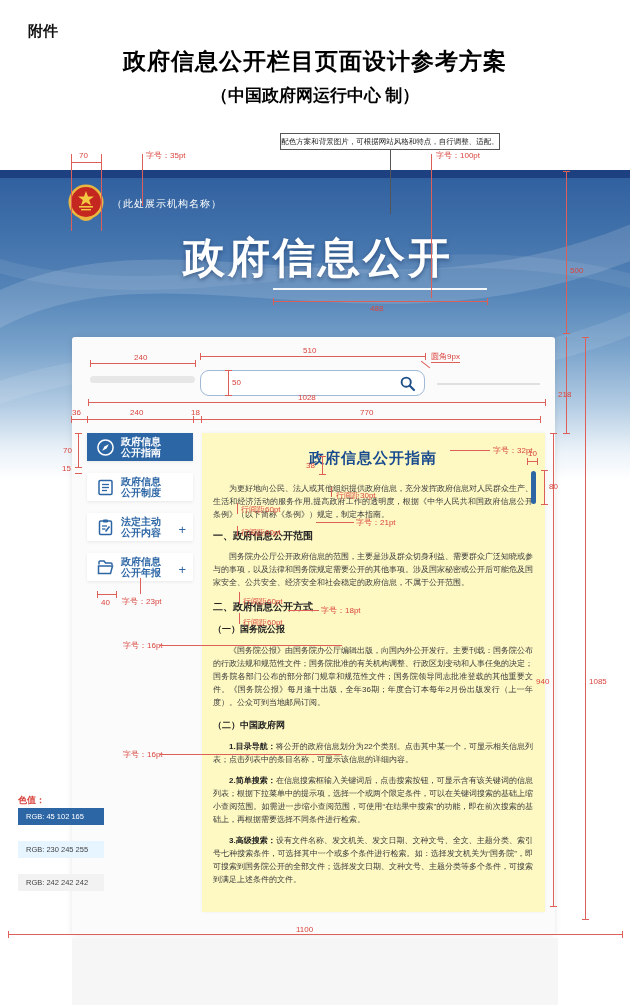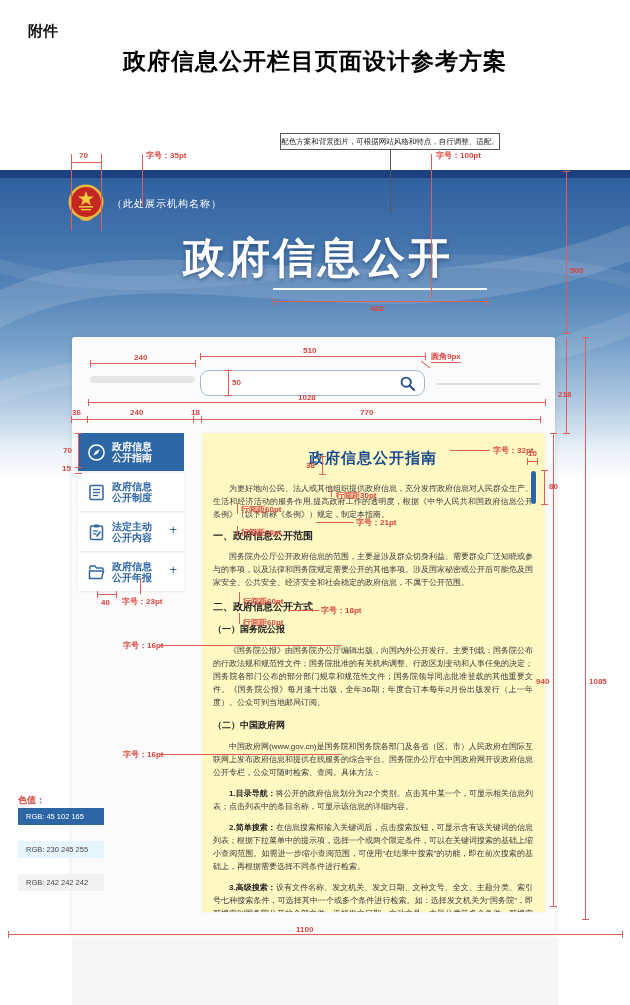--- a/index.html
+++ b/index.html
@@ -26,21 +26,21 @@
   .emblem{position:absolute;left:68px;top:14px;}
   
   .panel{position:absolute;left:72px;top:337px;width:483px;height:598px;background:#fbfbfb;
          border-radius:3px;box-shadow:0 0 6px rgba(0,0,0,.10);}
   .deco-left{position:absolute;left:90px;top:376px;width:105px;height:7px;border-radius:4px;background:#e7e7e7;}
   .deco-right{position:absolute;left:437px;top:383px;width:103px;height:2px;background:#e0e0e0;}
   .searchbox{position:absolute;left:200px;top:370px;width:225px;height:26px;background:#fff;
              border:1.5px solid #9fb9d6;border-radius:9px;box-sizing:border-box;}
   .searchbox svg{position:absolute;right:7px;top:4px;}
   
-  .nav-item{position:absolute;left:78px;width:106px;height:38px;background:#fff;color:#2d66a5;
+  .nav-item{position:absolute;left:87px;width:106px;height:28px;background:#fff;color:#2d66a5;
             display:flex;align-items:center;box-shadow:0 1px 3px rgba(0,0,0,.08);cursor:pointer;}
   .nav-item .ic{margin:0 6px 0 9px;display:flex;}
   .nav-item .txt{font-size:10px;font-weight:bold;line-height:11.5px;}
   .nav-item .plus{position:absolute;right:7px;top:9px;font-size:13px;font-weight:400;color:#2d66a5;}
   .nav-item.active{background:#2d66a5;color:#fff;}
   
   .card{position:absolute;left:202px;top:433px;width:343px;height:479px;background:#fef9c3;
         box-shadow:0 0 3px rgba(0,0,0,.06);box-sizing:border-box;padding:8px 12px 0 11px;overflow:hidden;}
   .card .ctitle{margin:8px 0 0 0;text-align:center;font-size:15px;font-weight:bold;color:#1a4c8f;letter-spacing:1px;}
   .card p{margin:0;font-size:8px;line-height:13px;color:#3a3a3a;text-indent:16px;text-align:justify;}
@@ -50,34 +50,35 @@
   .card .hsub{margin-top:9px;font-size:9px;font-weight:bold;color:#222;}
   .card .hsub.b{margin-top:10px;}
   .card .li{margin-top:8px;} .card .li b{color:#222;}
   .scroll-thumb{position:absolute;left:531px;top:471px;width:5px;height:33px;border-radius:2.5px;background:#2d66a5;z-index:20;}
   
   .cv-label{position:absolute;left:18px;top:794px;color:#d9453f;font-size:9px;font-weight:bold;}
   .swatch{position:absolute;left:18px;width:86px;height:17px;font-size:7.5px;line-height:17px;padding-left:8px;box-sizing:border-box;}
   .footer{position:absolute;left:72px;top:938px;width:486px;height:67px;background:#f6f6f6;}
   
   .ann{position:absolute;inset:0;pointer-events:none;z-index:40;}
-  .rl{position:absolute;color:#d9453f;font-size:8px;line-height:9px;white-space:nowrap;font-weight:bold;}
+  .rl{position:absolute;color:#d9453f;font-size:8px;line-height:9px;white-space:nowrap;}
   .lh{position:absolute;height:1px;background:#dc6058;}
   .lv{position:absolute;width:1px;background:#dc6058;}
   .th{position:absolute;width:7px;height:1px;background:#dc6058;}
   .tv{position:absolute;width:1px;height:7px;background:#dc6058;}
   .diag{position:absolute;width:11px;height:1px;background:#dc6058;transform:rotate(38deg);}
 </style>
 </head>
 <body>
 
 <div class="canvas">
 
   <div class="attach">附件</div>
   <div class="doc-title">政府信息公开栏目页面设计参考方案</div>
+  <div class="doc-sub">（中国政府网运行中心 制）</div>
   <div class="callout">配色方案和背景图片，可根据网站风格和特点，自行调整、适配。</div>
   <div class="callout-line"></div>
 
   <div class="hero">
     <div class="hero-top"></div>
     <svg class="waves" width="630" height="310" viewBox="0 0 630 310">
       <path d="M-20,150 C160,40 380,190 660,60" stroke="rgba(255,255,255,.14)" stroke-width="34" fill="none"></path>
       <path d="M-20,230 C200,140 420,260 660,140" stroke="rgba(255,255,255,.10)" stroke-width="22" fill="none"></path>
       <path d="M-20,90 C180,160 430,40 660,120" stroke="rgba(255,255,255,.08)" stroke-width="14" fill="none"></path>
     </svg>
@@ -153,21 +154,20 @@
 
   <div class="card">
     <div class="ctitle">政府信息公开指南</div>
     <p class="p1">为更好地向公民、法人或其他组织提供政府信息，充分发挥政府信息对人民群众生产、生活和经济活动的服务作用,提高政府工作的透明度，根据《中华人民共和国政府信息公开条例》（以下简称《条例》）规定，制定本指南。</p>
     <div class="hsec">一、政府信息公开范围</div>
     <p class="p2">国务院办公厅公开政府信息的范围，主要是涉及群众切身利益、需要群众广泛知晓或参与的事项，以及法律和国务院规定需要公开的其他事项。涉及国家秘密或公开后可能危及国家安全、公共安全、经济安全和社会稳定的政府信息，不属于公开范围。</p>
     <div class="hsec h2">二、政府信息公开方式</div>
     <div class="hsub">（一）国务院公报</div>
     <p class="p3">《国务院公报》由国务院办公厅编辑出版，向国内外公开发行。主要刊载：国务院公布的行政法规和规范性文件；国务院批准的有关机构调整、行政区划变动和人事任免的决定；国务院各部门公布的部分部门规章和规范性文件；国务院领导同志批准登载的其他重要文件。《国务院公报》每月逢十出版，全年36期；年度合订本每年2月份出版发行（上一年度）。公众可到当地邮局订阅。</p>
     <div class="hsub b">（二）中国政府网</div>
-    <p class="p4">中国政府网(www.gov.cn)是国务院和国务院各部门及各省（区、市）人民政府在国际互联网上发布政府信息和提供在线服务的综合平台。国务院办公厅在中国政府网开设政府信息公开专栏，公众可随时检索、查阅。具体方法：</p>
     <p class="li"><b>1.目录导航：</b><span>将公开的政府信息划分为22个类别。点击其中某一个，可显示相关信息列表；点击列表中的条目名称，可显示该信息的详细内容。</span></p>
     <p class="li"><b>2.简单搜索：</b><span>在信息搜索框输入关键词后，点击搜索按钮，可显示含有该关键词的信息列表；根据下拉菜单中的提示项，选择一个或两个限定条件，可以在关键词搜索的基础上缩小查阅范围。如需进一步缩小查阅范围，可使用“在结果中搜索”的功能，即在前次搜索的基础上，再根据需要选择不同条件进行检索。</span></p>
     <p class="li"><b>3.高级搜索：</b><span>设有文件名称、发文机关、发文日期、文种文号、全文、主题分类、索引号七种搜索条件，可选择其中一个或多个条件进行检索。如：选择发文机关为“国务院”，即可搜索到国务院公开的全部文件；选择发文日期、文种文号、主题分类等多个条件，可搜索到满足上述条件的文件。</span></p>
   </div>
   <div class="scroll-thumb"></div>
 
   <div class="cv-label">色值：</div>
   <div class="swatch" style="top:808px;background:#2d66a5;color:#fff;">RGB: 45  102  165</div>
   <div class="swatch" style="top:841px;background:#e6f5ff;color:#444;">RGB: 230 245 255</div>
   <div class="swatch" style="top:874px;background:#f2f2f2;color:#444;">RGB: 242 242 242</div>

